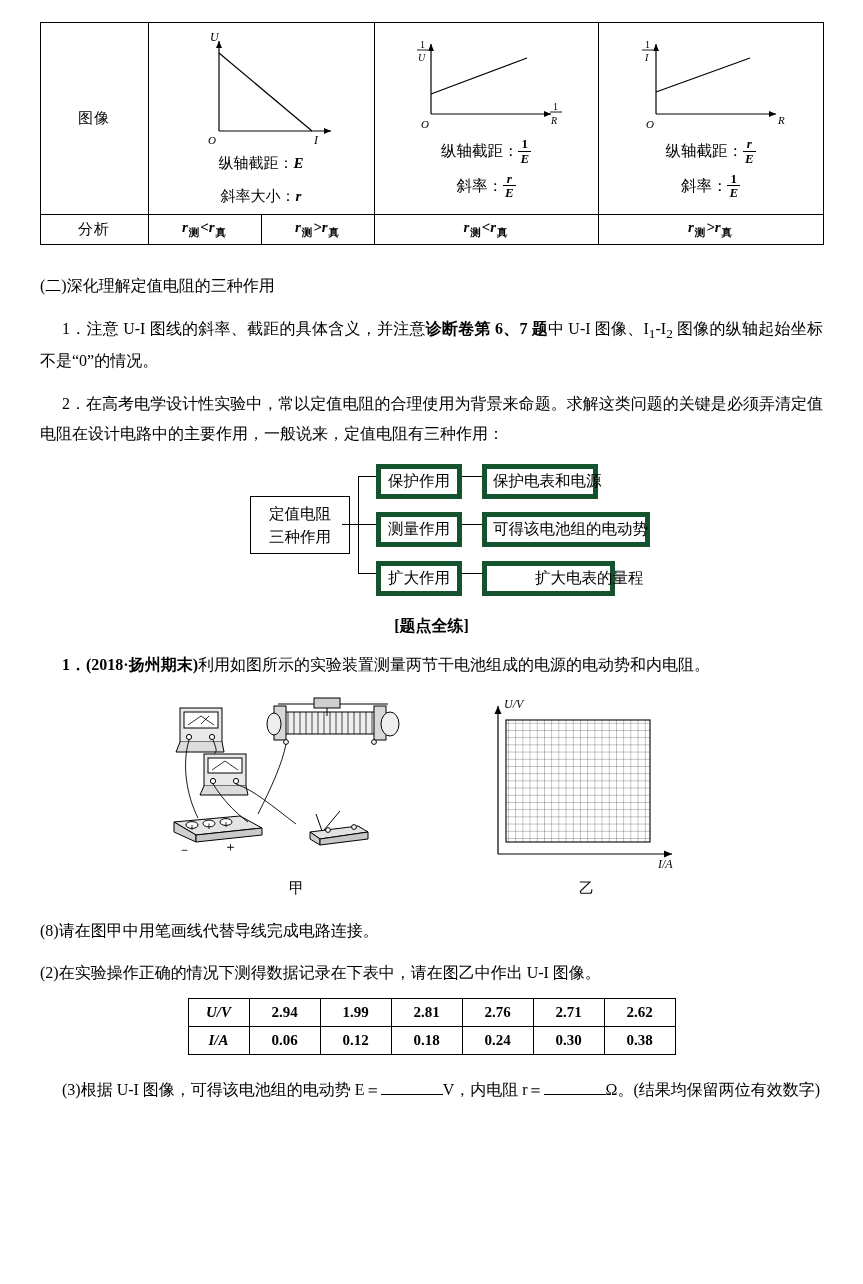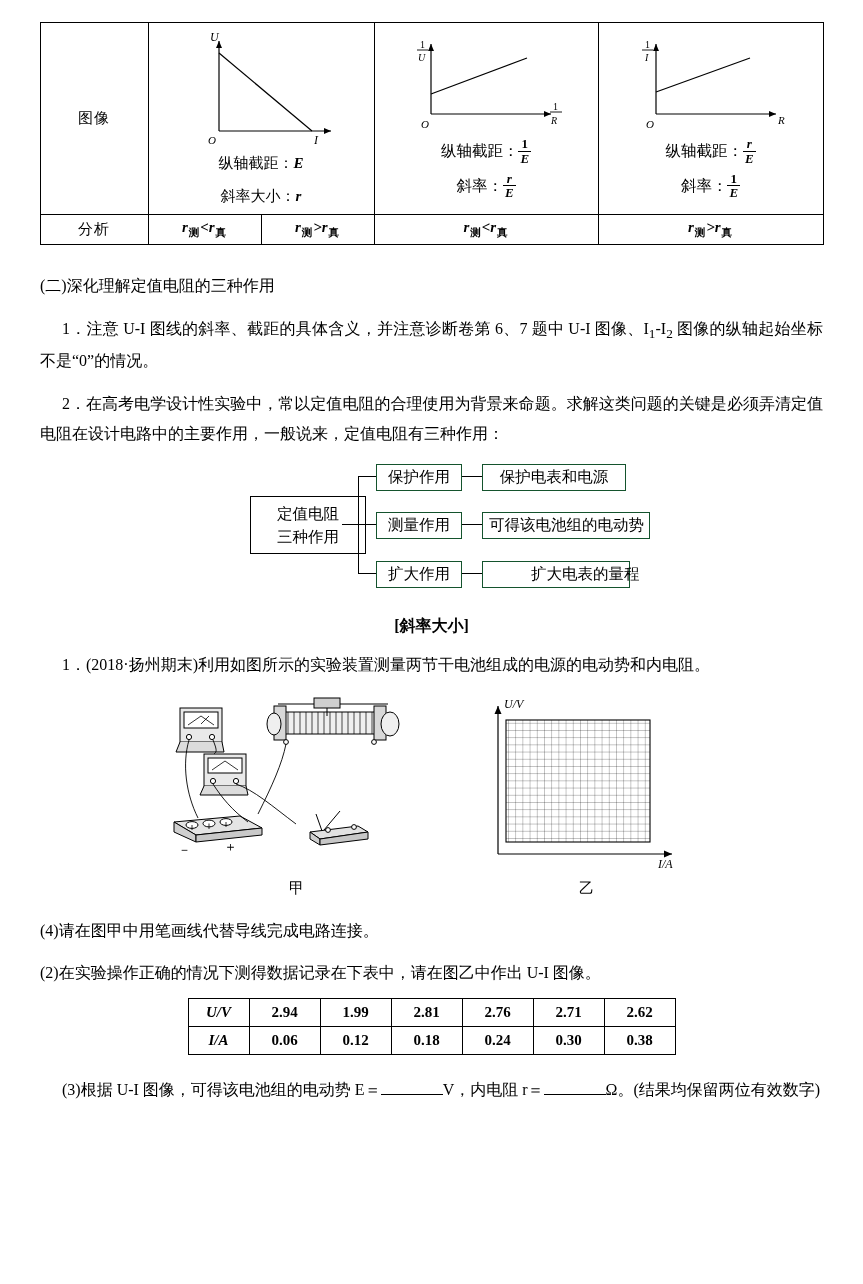--- a/index.html
+++ b/index.html
@@ -89,32 +89,32 @@
     width: 783px;
     margin: 11px auto;
   }
   p.t {
     font-size: 16px;
     line-height: 1.85;
     margin: 13px 0 0 0;
     text-align: justify;
   }
   .ind { display: inline-block; width: 22px; }
-  b { font-weight: normal; }
+  b { font-weight: bold; }
 
   
   .tree {
     position: relative;
     width: 783px;
     height: 140px;
     margin: 12px auto 0 auto;
   }
   .tbox {
     position: absolute;
-    border: 1px solid #14532d;
+    border: 5px solid #14532d;
     font-size: 15.5px;
     text-align: center;
     box-sizing: border-box;
     padding: 2px 6px;
     background: #fff;
     white-space: nowrap;
   }
   .tlabel {
     position: absolute;
     font-size: 15.5px;
@@ -271,46 +271,46 @@
     <p class="t">
       <span class="ind"></span><span>1．注意 U-I 图线的斜率、截距的具体含义，并注意</span><b>诊断卷第 6、7 题</b><span>中 U-I 图像、I</span><sub>1</sub><span>-I</span><sub>2</sub><span> 图像的纵轴起始坐标不是“0”的情况。</span>
     </p>
 
     <p class="t">
       <span class="ind"></span><span>2．在高考电学设计性实验中，常以定值电阻的合理使用为背景来命题。求解这类问题的关键是必须弄清定值电阻在设计电路中的主要作用，一般说来，定值电阻有三种作用：</span>
     </p>
 
     <div class="tree">
 
-      <div class="tlabel" style="left:210px; top:36px; width:116px; height:58px; display:flex; flex-direction:column; justify-content:center;">
+      <div class="tlabel" style="left:210px; top:36px; width:100px; height:58px; display:flex; flex-direction:column; justify-content:center;">
         <span>定值电阻</span>
         <span>三种作用</span>
       </div>
 
       <div class="tline" style="left:302px; top:64px; width:16px; height:1px;"></div>
 
       <div class="tline" style="left:318px; top:16px; width:1px; height:97px;"></div>
 
       <div class="tline" style="left:318px; top:16px; width:18px; height:1px;"></div>
       <div class="tbox" style="left:336px; top:4px; width:86px;">保护作用</div>
       <div class="tline" style="left:422px; top:16px; width:20px; height:1px;"></div>
-      <div class="tbox" style="left:442px; top:4px; width:144px;">保护电表和电源</div>
+      <div class="tbox" style="left:442px; top:4px; width:116px;">保护电表和电源</div>
 
       <div class="tline" style="left:318px; top:64px; width:18px; height:1px;"></div>
       <div class="tbox" style="left:336px; top:52px; width:86px;">测量作用</div>
       <div class="tline" style="left:422px; top:64px; width:20px; height:1px;"></div>
       <div class="tbox" style="left:442px; top:52px; width:168px;">可得该电池组的电动势</div>
 
       <div class="tline" style="left:318px; top:113px; width:18px; height:1px;"></div>
       <div class="tbox" style="left:336px; top:101px; width:86px;">扩大作用</div>
       <div class="tline" style="left:422px; top:113px; width:20px; height:1px;"></div>
-      <div class="tbox" style="left:442px; top:101px; width:148px;padding-left:48px;">扩大电表的量程</div>
+      <div class="tbox" style="left:442px; top:101px; width:133px;padding-left:48px;">扩大电表的量程</div>
     </div>
 
-    <p class="center-head">[斜率大小]</p>
+    <p class="center-head">[题点全练]</p>
 
     <p class="t">
       <span class="ind"></span><b>1．</b><b>(2018·扬州期末)</b><span>利用如图所示的实验装置测量两节干电池组成的电源的电动势和内电阻。</span>
     </p>
 
     <div class="figs">
 
       <div>
         <svg width="270" height="175" viewBox="0 0 270 175">
 
@@ -417,21 +417,21 @@
 
           <rect x="34" y="26" width="144" height="122" fill="url(#fine)"></rect>
           <rect x="34" y="26" width="144" height="122" fill="none" stroke="#000" stroke-width="1.1"></rect>
           <text x="32" y="14" font-size="12" font-style="italic" font-family="Liberation Serif, serif">U/V</text>
           <text x="186" y="174" font-size="12" font-style="italic" font-family="Liberation Serif, serif">I/A</text>
         </svg>
         <div class="fig-cap">乙</div>
       </div>
     </div>
 
-    <p class="t" style="margin-top:18px;">(4)请在图甲中用笔画线代替导线完成电路连接。</p>
+    <p class="t" style="margin-top:18px;">(8)请在图甲中用笔画线代替导线完成电路连接。</p>
     <p class="t">(2)在实验操作正确的情况下测得数据记录在下表中，请在图乙中作出 U-I 图像。</p>
 
     <table class="data-table">
       <tbody>
         <tr>
           <td class="hcell">U/V</td>
           <td>2.94</td>
           <td>1.99</td>
           <td>2.81</td>
           <td>2.76</td>

